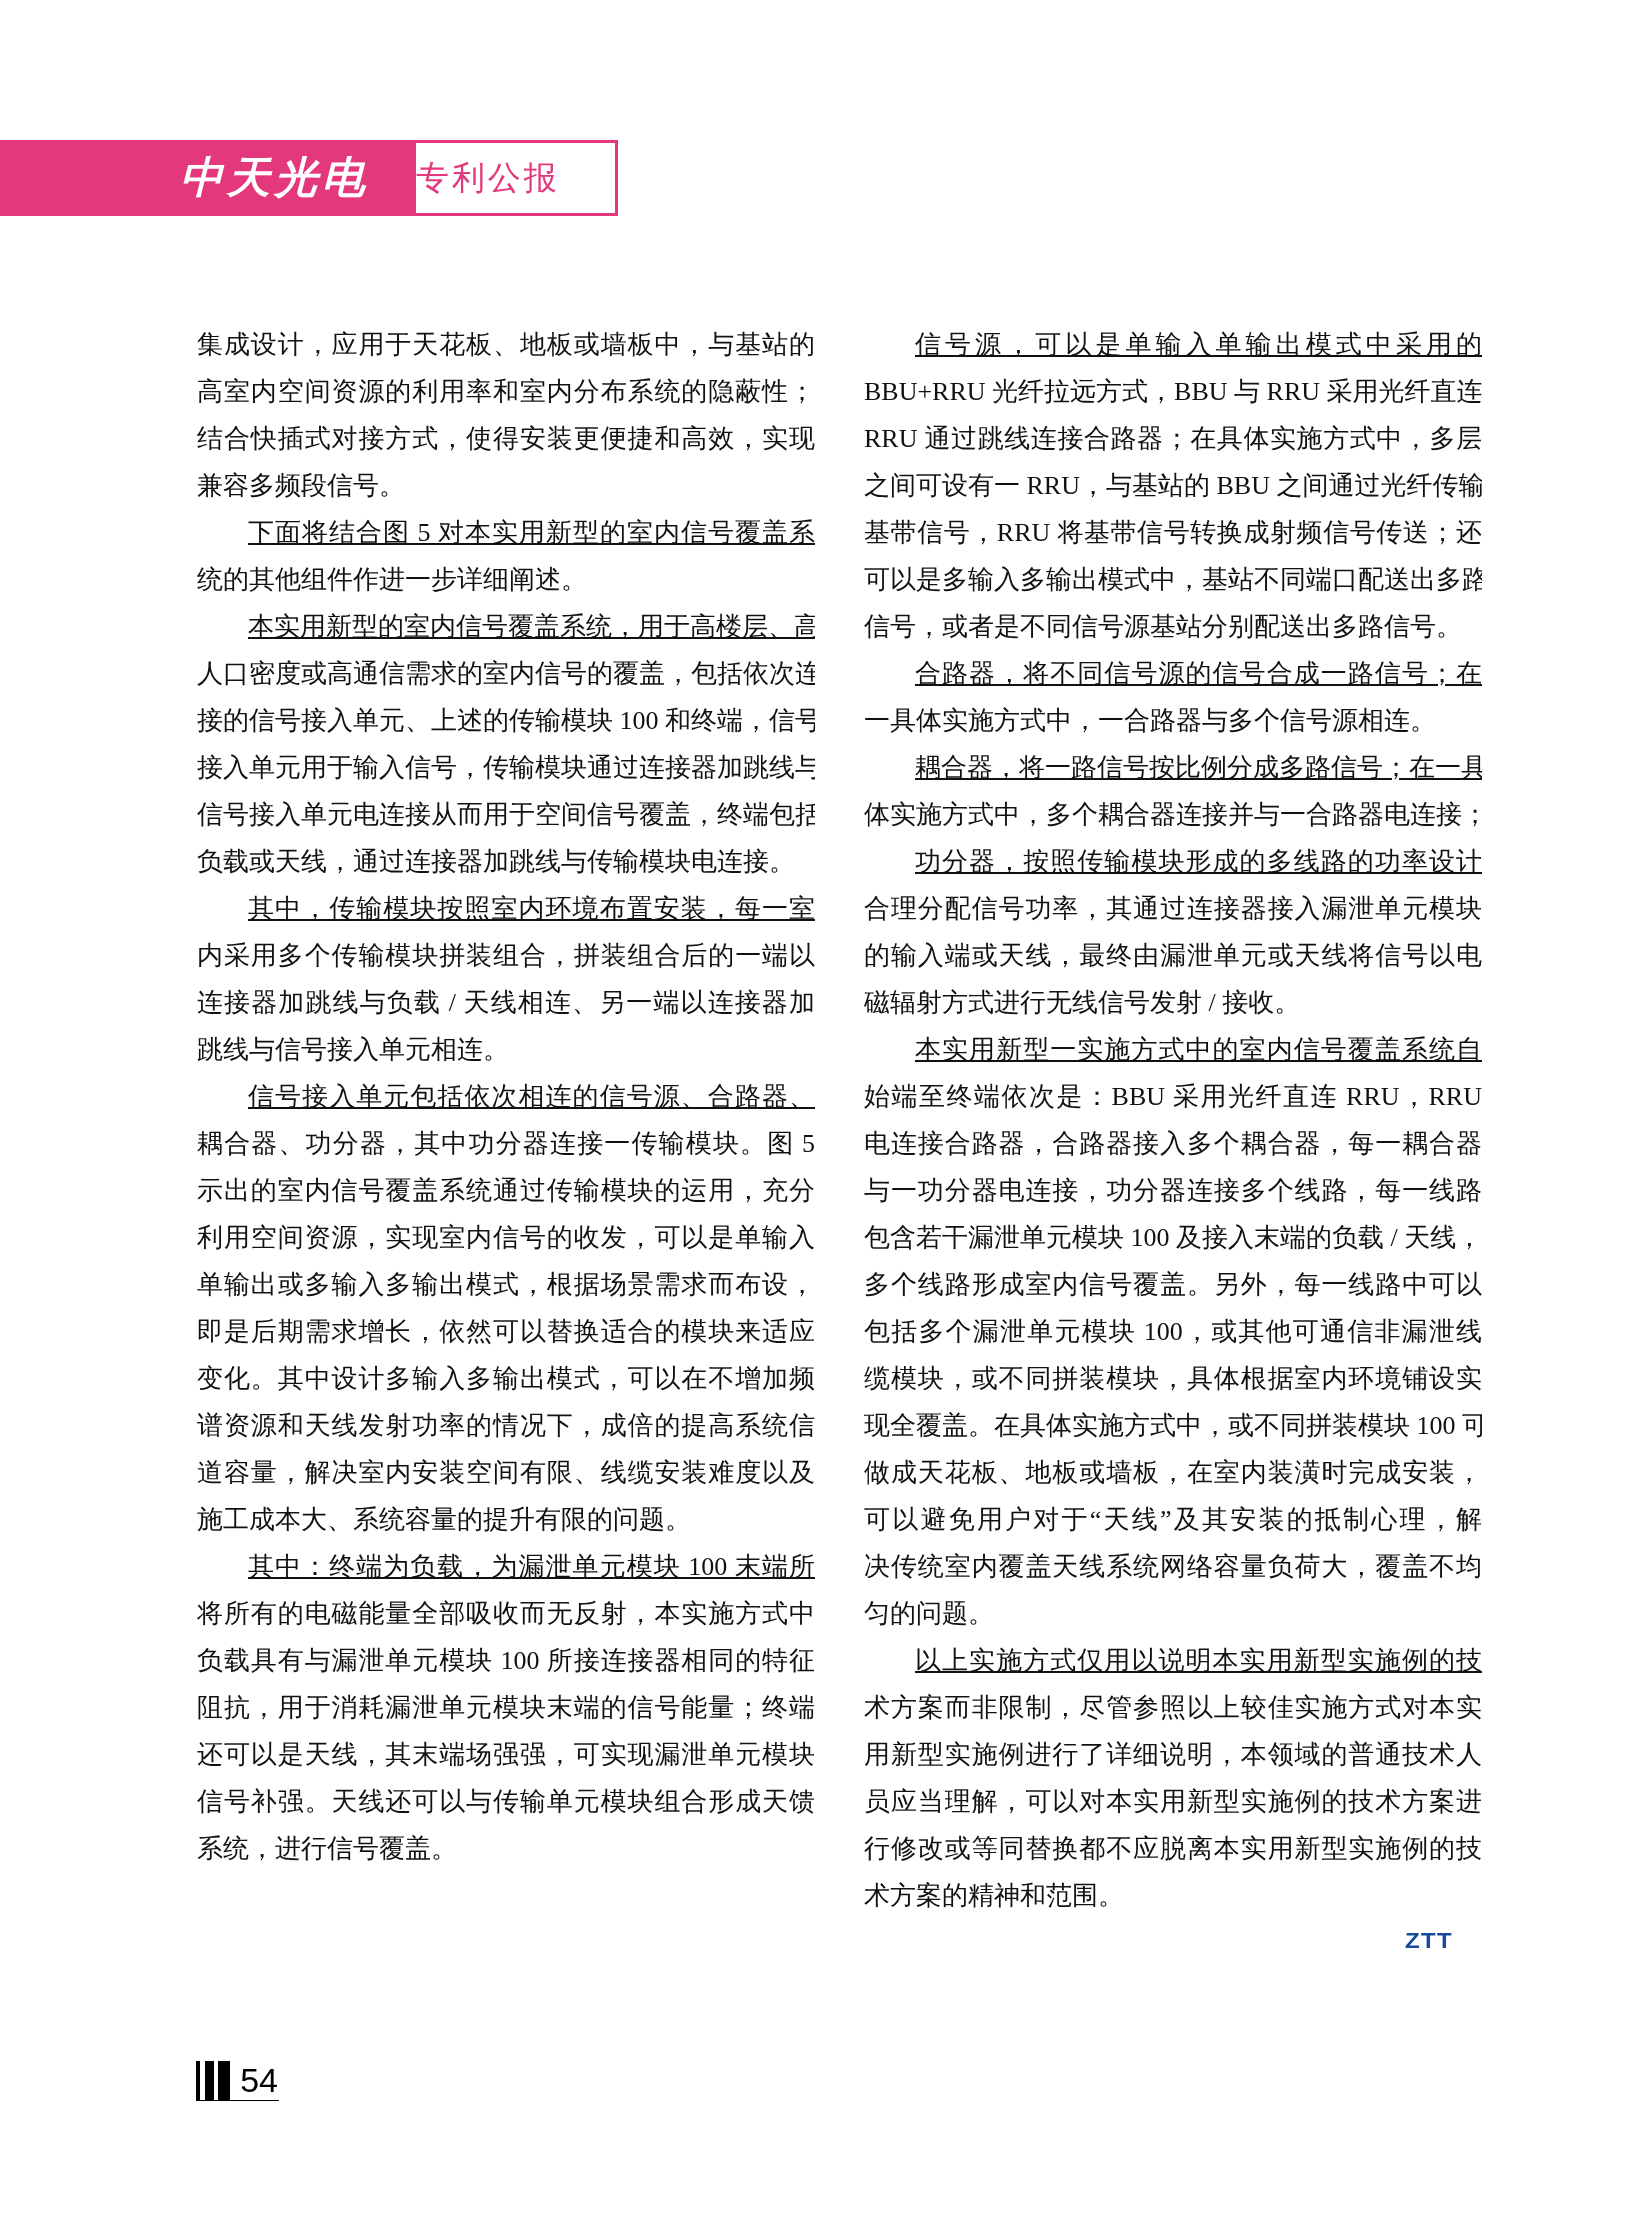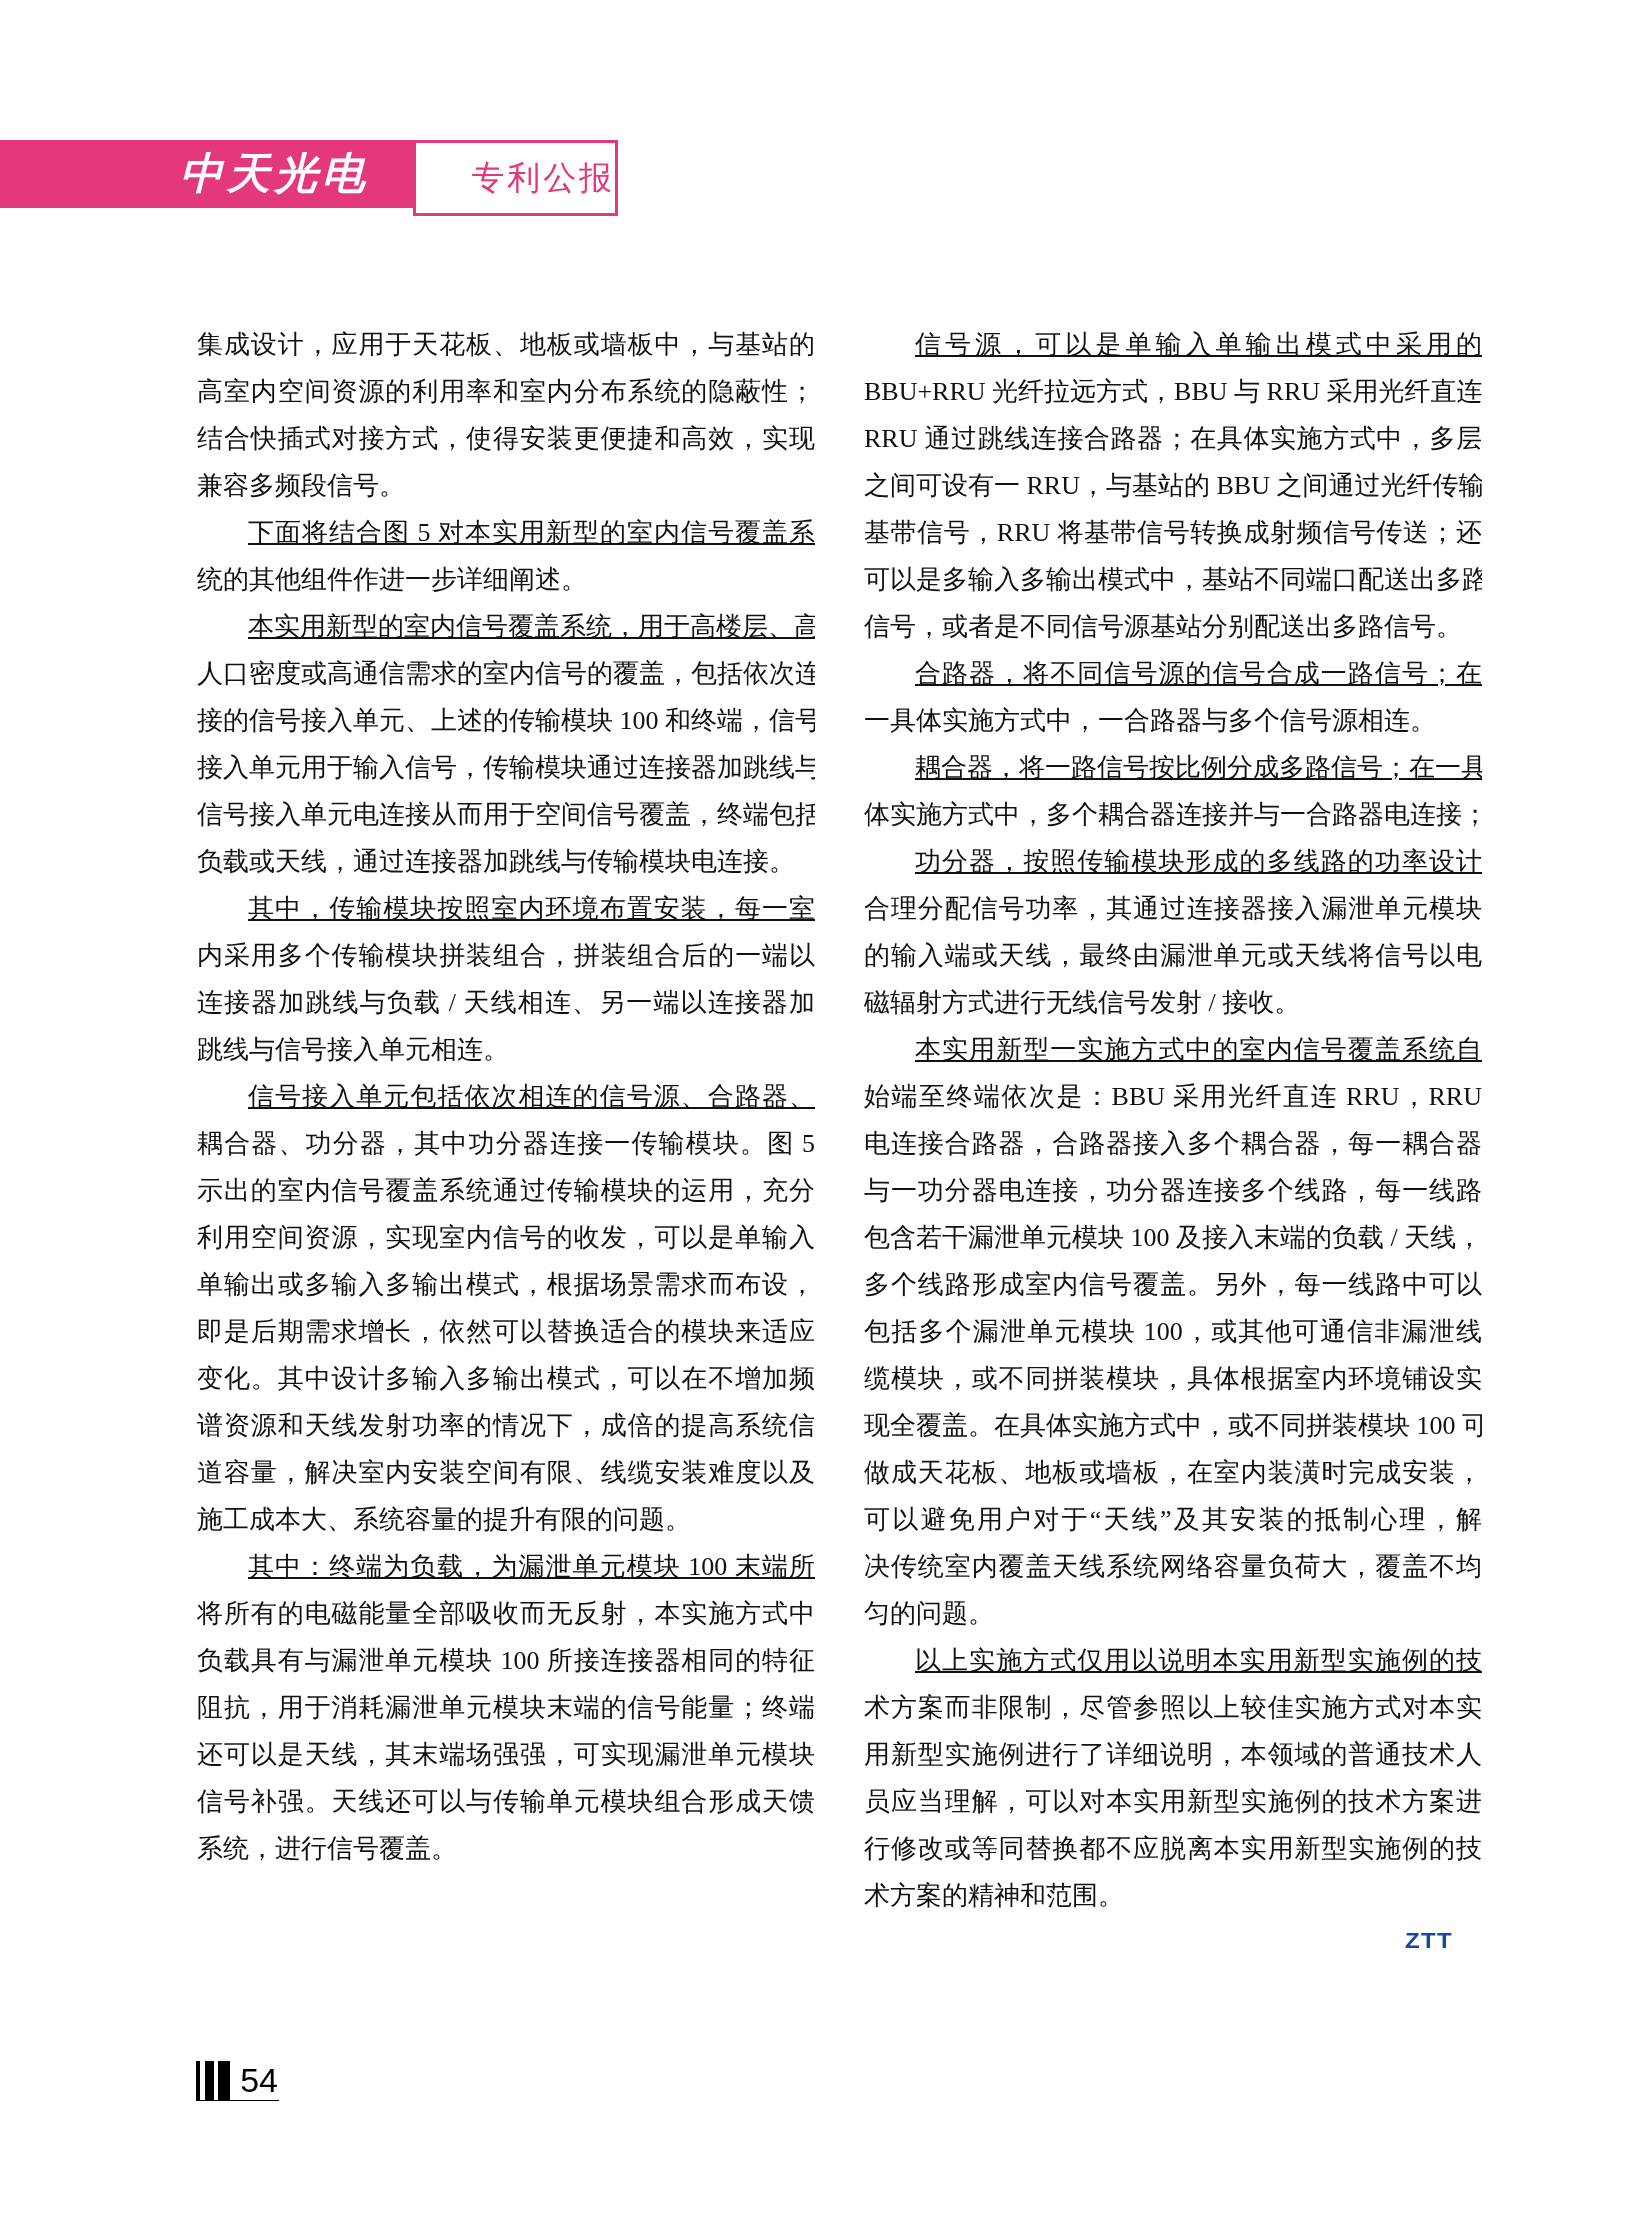--- a/index.html
+++ b/index.html
@@ -13,37 +13,37 @@
     width:1649px;height:2239px;
     background:#ffffff;
     overflow:hidden;
     font-family:"Liberation Serif","DejaVu Serif",serif;
     color:var(--ink);
   }
 
   
   .header-band{
     position:absolute;left:0;top:140px;
-    width:413px;height:68px;
+    width:413px;height:76px;
     background:var(--accent);
     display:flex;align-items:center;justify-content:flex-end;
     padding-right:44px;box-sizing:border-box;
   }
   .brand{
     color:#ffffff;
     font-family:"DejaVu Serif","Liberation Serif",serif;
     font-weight:bold;font-style:italic;
     font-size:43px;letter-spacing:4.3px;
     white-space:nowrap;
   }
   .badge-box{
     position:absolute;left:413px;top:140px;
     width:205px;height:76px;box-sizing:border-box;
     background:#ffffff;border:3.6px solid var(--accent);
-    display:flex;align-items:center;justify-content:flex-end;
+    display:flex;align-items:center;justify-content:flex-start;
   }
   .badge{
     color:var(--accent);
     font-family:"Liberation Sans","DejaVu Sans",sans-serif;
     font-size:33px;font-weight:500;letter-spacing:2.9px;
     white-space:nowrap;
   }
 
   
   .col{

